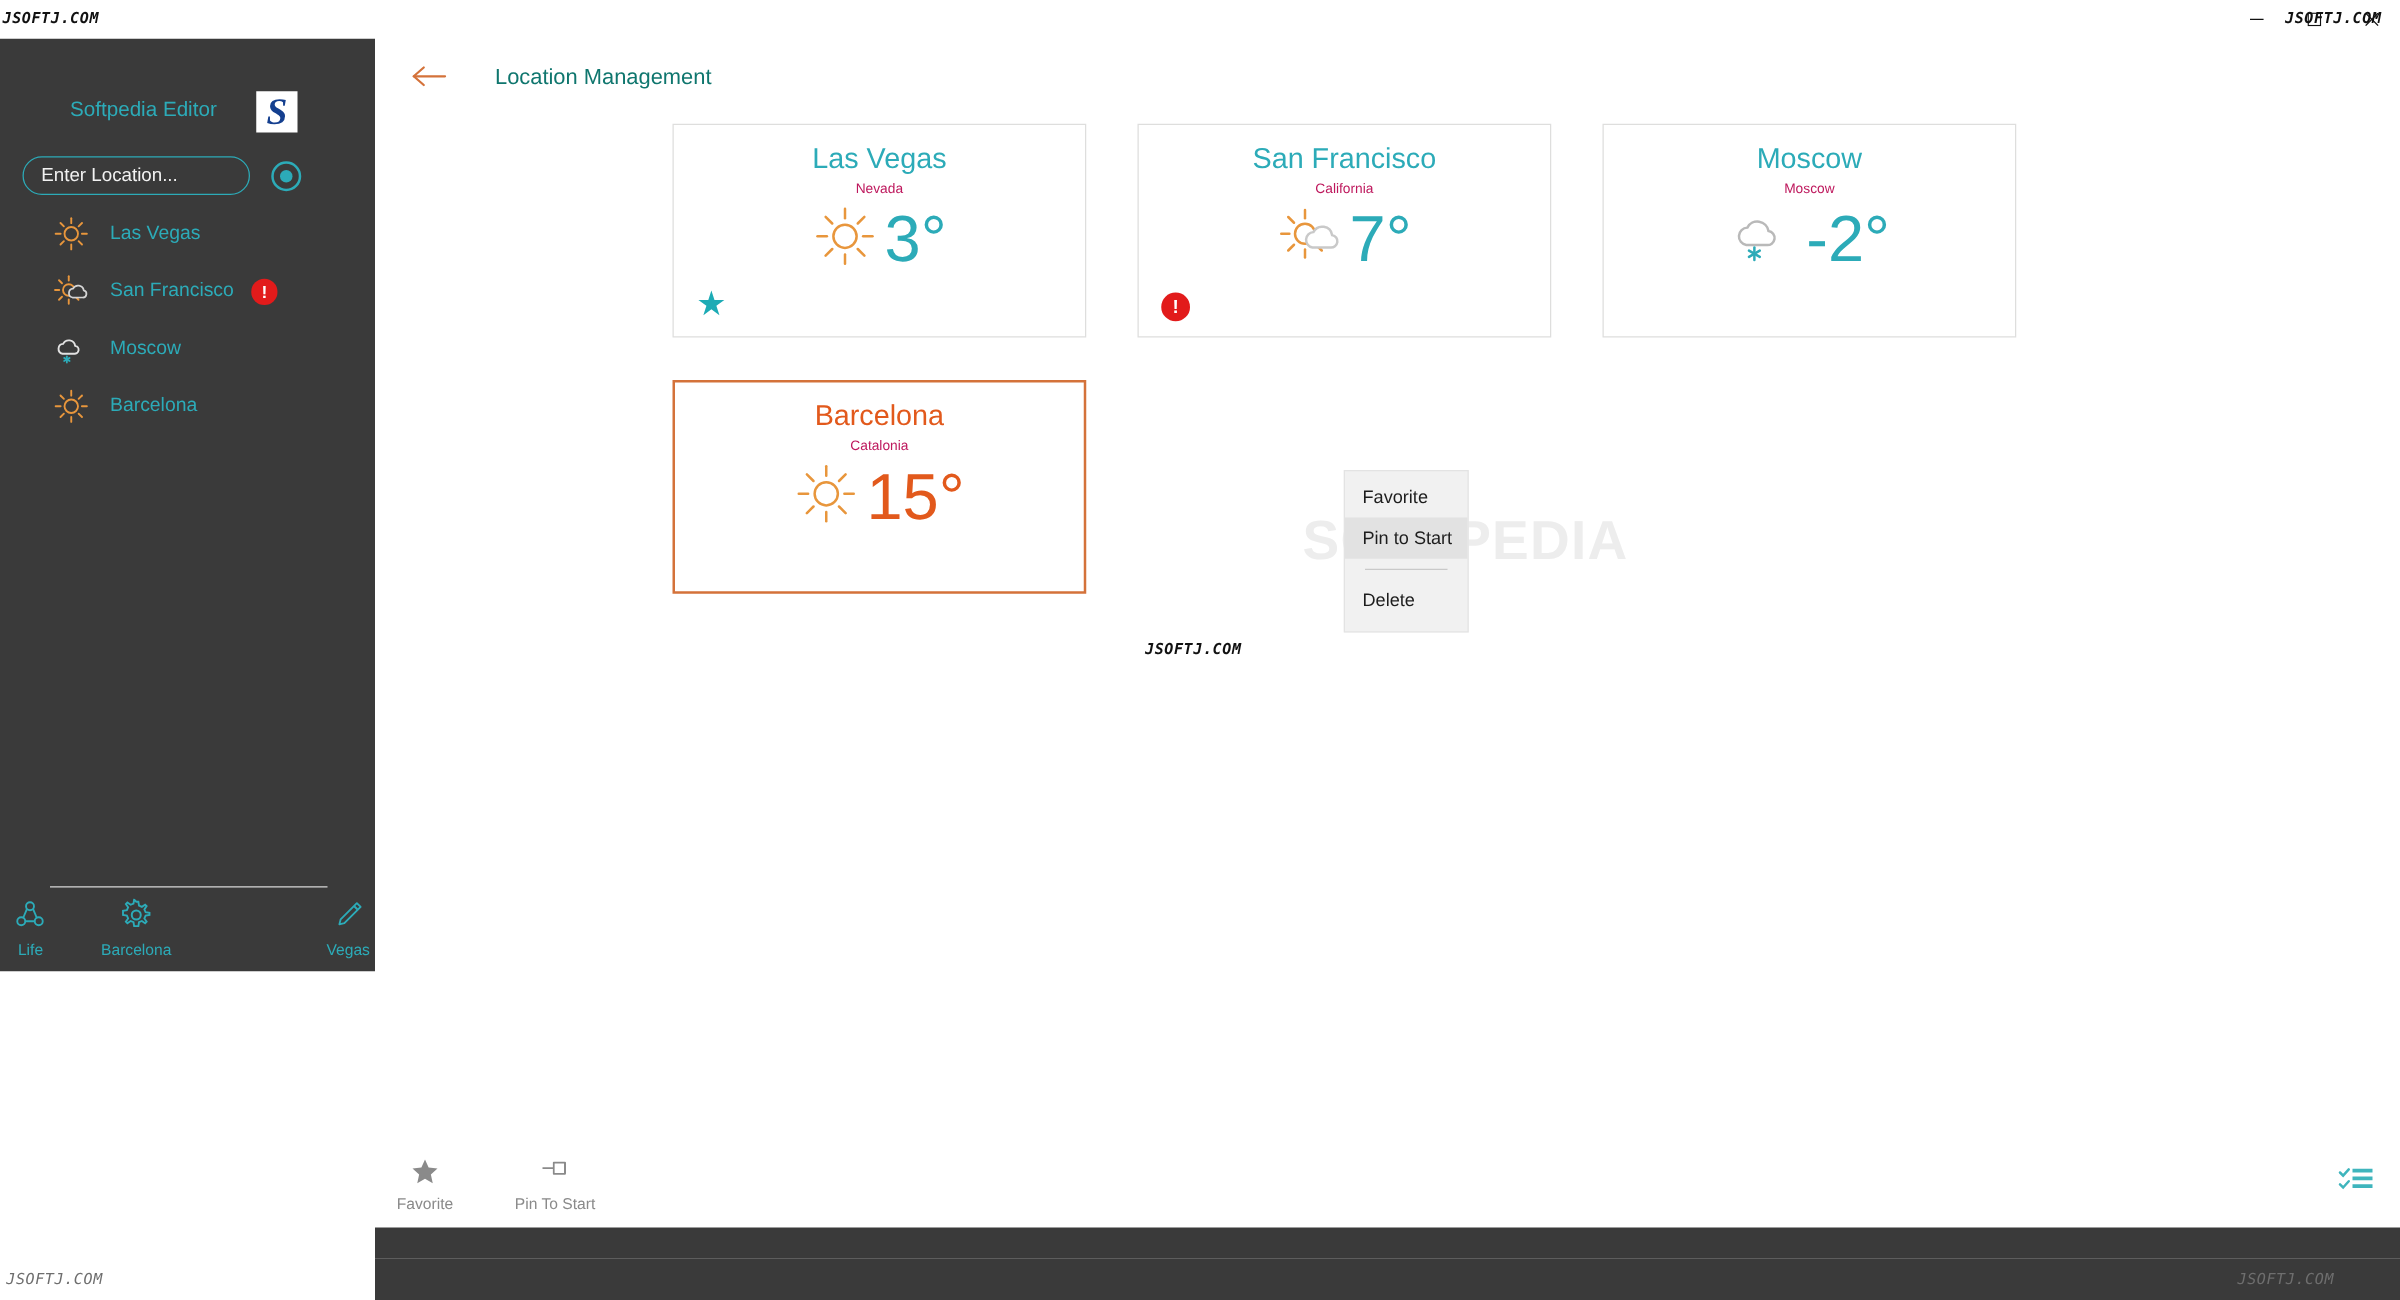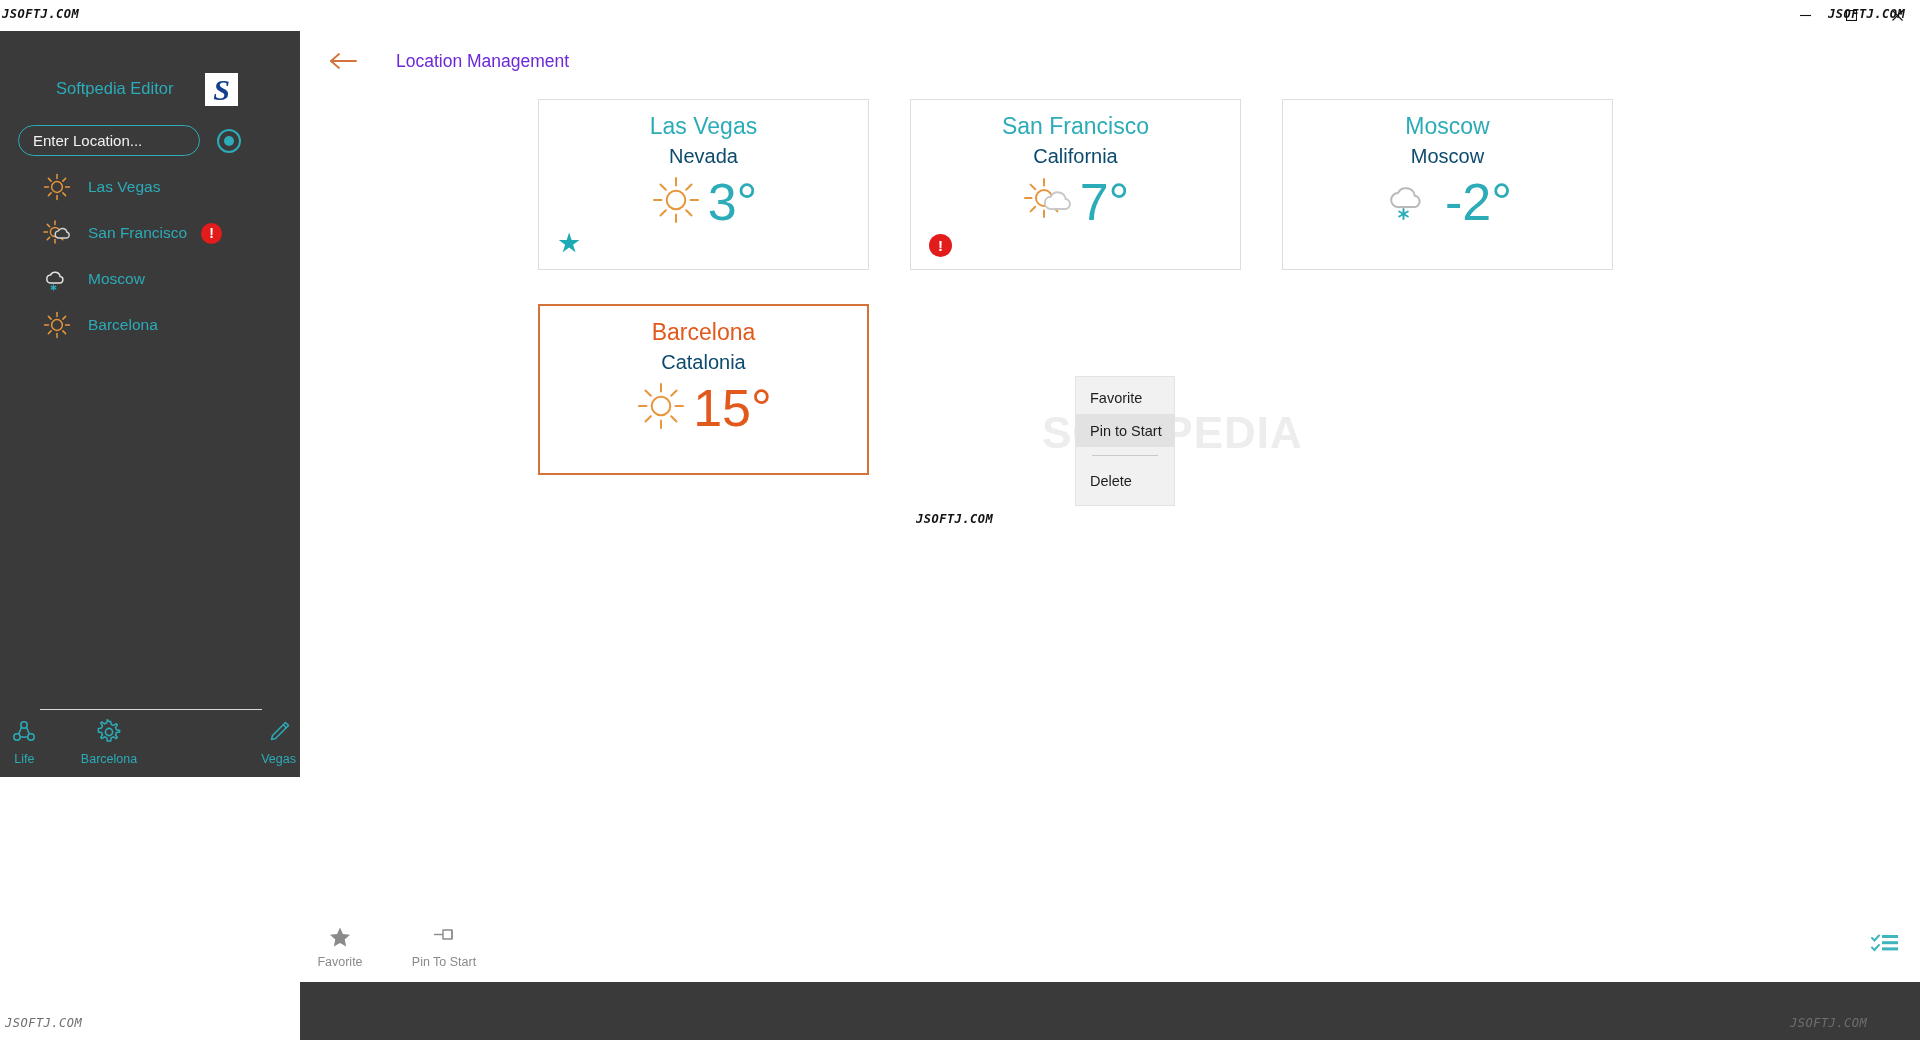--- a/index.html
+++ b/index.html
@@ -234,21 +234,21 @@
     width: 34px;
     height: 34px;
     display: flex;
     align-items: center;
     justify-content: center;
     cursor: pointer;
   }
   .page-title {
     margin-left: 35px;
     font-size: 17.5px;
-    color: #6d28d9;
+    color: #0f766e;
   }
 
   .card-grid {
     position: absolute;
     left: 238px;
     top: 68px;
     width: 1130px;
   }
   .card-row { display: flex; }
   .card-row.row2 { margin-top: 34px; }
@@ -269,22 +269,22 @@
     text-align: center;
     margin-top: 13px;
     font-size: 23px;
     color: #2cabb8;
     font-weight: normal;
   }
   .wcard.selected .wcard-city { color: #e2591c; }
   .wcard-region {
     text-align: center;
     margin-top: 5px;
-    font-size: 20px;
-    color: #0c4a6e;
+    font-size: 11px;
+    color: #be185d;
   }
   .wcard-temprow {
     margin-top: 6px;
     display: flex;
     align-items: center;
     justify-content: center;
   }
   .wcard-temp {
     font-size: 52px;
     line-height: 52px;

